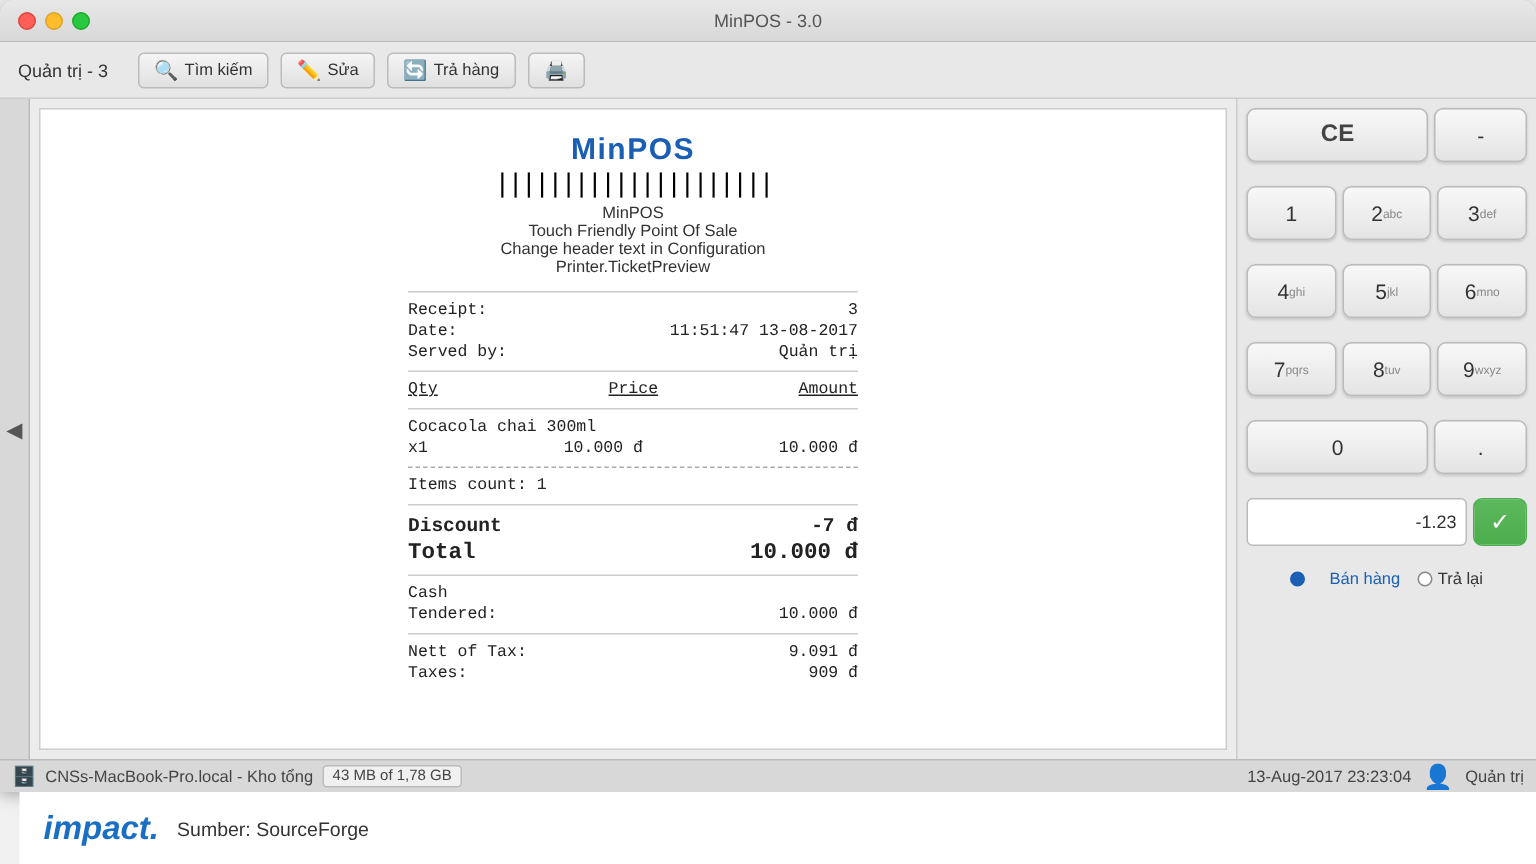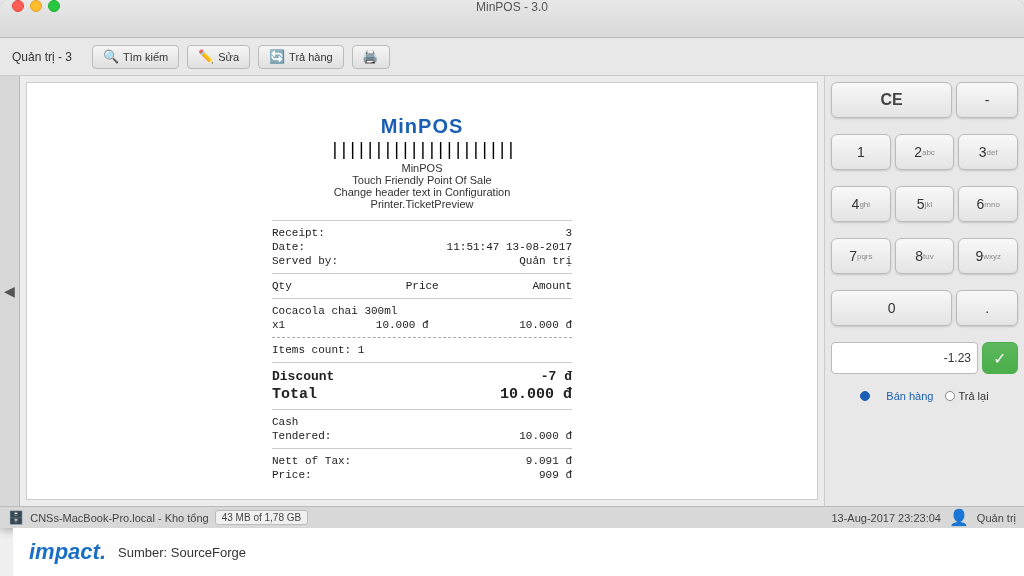--- a/index.html
+++ b/index.html
@@ -44,24 +44,24 @@
       background: #ececec;
       border-radius: 10px 10px 0 0;
       display: flex;
       flex-direction: column;
       overflow: hidden;
       box-shadow: 0 2px 10px rgba(0,0,0,0.3);
     }
 
     
     .title-bar {
-      height: 38px;
+      height: 28px;
       background: linear-gradient(to bottom, #e8e8e8, #d8d8d8);
       display: flex;
-      align-items: flex-start;
+      align-items: center;
       padding: 0 12px;
       border-radius: 10px 10px 0 0;
       border-bottom: 1px solid #bbb;
       position: relative;
     }
     .traffic-lights {
       display: flex;
       gap: 6px;
     }
     .traffic-light {
@@ -155,21 +155,21 @@
     .receipt-area::-webkit-scrollbar-track { background: #f0f0f0; }
     .receipt-area::-webkit-scrollbar-thumb { background: #bbb; border-radius: 4px; }
 
     
     .receipt {
       padding: 16px 20px;
       font-size: 11px;
       font-family: 'Courier New', monospace;
       color: #222;
       max-width: 340px;
-      margin: 16px auto;
+      margin: 0 auto;
     }
     .receipt-header {
       text-align: center;
       margin-bottom: 10px;
     }
     .receipt-logo-text {
       color: #1a5fb4;
       font-size: 20px;
       font-weight: bold;
       font-family: Arial, sans-serif;
@@ -197,20 +197,21 @@
       margin: 6px 0;
     }
     .receipt-row {
       display: flex;
       justify-content: space-between;
       margin: 2px 0;
     }
     .receipt-cols {
       display: flex;
       margin: 4px 0;
+      text-decoration: underline;
     }
     .col-qty { width: 40px; }
     .col-price { flex: 1; text-align: center; }
     .col-amount { text-align: right; }
     .receipt-bold { font-weight: bold; font-size: 13px; }
     .receipt-item-name { margin: 4px 0 2px; }
     .receipt-item-row { display: flex; justify-content: space-between; }
 
     
     .numpad-area {
@@ -455,21 +456,21 @@
         <div class="receipt-row">
           <span>Tendered:</span>
           <span>10.000 đ</span>
         </div>
         <hr class="receipt-divider">
         <div class="receipt-row">
           <span>Nett of Tax:</span>
           <span>9.091 đ</span>
         </div>
         <div class="receipt-row">
-          <span>Price:</span>
+          <span>Taxes:</span>
           <span>909 đ</span>
         </div>
       </div>
     </div>
 
     <div class="numpad-area">
 
       <div class="numpad-row">
         <button class="numpad-btn ce">CE</button>
         <button class="numpad-btn">-</button>

